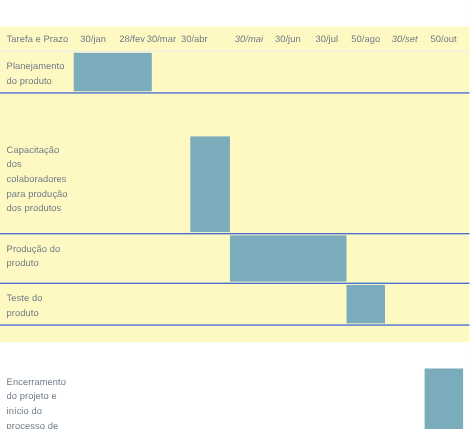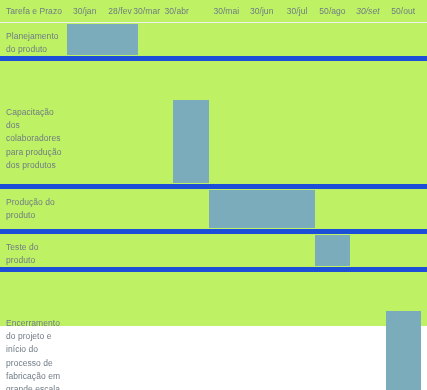--- a/index.html
+++ b/index.html
@@ -10,22 +10,23 @@
   body {
     width: 427px;
     height: 390px;
     font-family: "Liberation Sans", sans-serif;
     overflow: hidden;
   }
 
   #gantt {
     position: relative;
     width: 427px;
-    height: 326px;
-    background: #bef264;
+    height: 287px;
+    background: #fef9c3;
+    margin-top: 24px;
   }
 
   
   .gantt-header {
     position: absolute;
     left: 0;
     top: 0;
     width: 427px;
     height: 23px;
     border-bottom: 1px solid #eceef0;
@@ -48,21 +49,21 @@
     text-align: center;
     white-space: nowrap;
     letter-spacing: 0.05px;
   }
 
   
   .row {
     position: absolute;
     left: 0;
     width: 427px;
-    border-bottom: 5px solid #1d4ed8;
+    border-bottom: 1px solid #1d4ed8;
     box-sizing: border-box;
   }
   .row:last-of-type {
     border-bottom: 1px solid #eff1f2;
   }
   .task-label {
     position: absolute;
     left: 6px;
     top: 7px;
     width: 56px;
@@ -84,21 +85,21 @@
 
 <div id="gantt">
 
   <div class="gantt-header">
     <div class="corner-label">Tarefa e Prazo</div>
 
   <div class="col-label" style="left: 67px; width: 35.4px;">30/jan</div>
       <div class="col-label" style="left: 102.4px; width: 35.4px;">28/fev</div>
       <div class="col-label" style="left: 129px; width: 35.4px;">30/mar</div>
       <div class="col-label" style="left: 159px; width: 35.4px; text-align: center;">30/abr</div>
-      <div class="col-label" style="left: 208.6px; width: 35.4px;">30/mai</div>
+      <div class="col-label" style="left: 208.6px; width: 35.4px; font-style: italic;">30/mai</div>
       <div class="col-label" style="left: 244px; width: 35.4px;">30/jun</div>
       <div class="col-label" style="left: 279.4px; width: 35.4px;">30/jul</div>
       <div class="col-label" style="left: 314.8px; width: 35.4px;">50/ago</div>
       <div class="col-label" style="left: 350.2px; width: 35.4px; font-style: italic;">30/set</div>
       <div class="col-label" style="left: 385.6px; width: 35.4px;">50/out</div>
     </div>
 
 <div class="row" style="top: 23px; height: 38px;">
       <div class="task-label">Planejamento do produto</div>
       <div class="bar" style="left: 67px; width: 70.8px; background: rgb(123, 172, 188);"></div>

